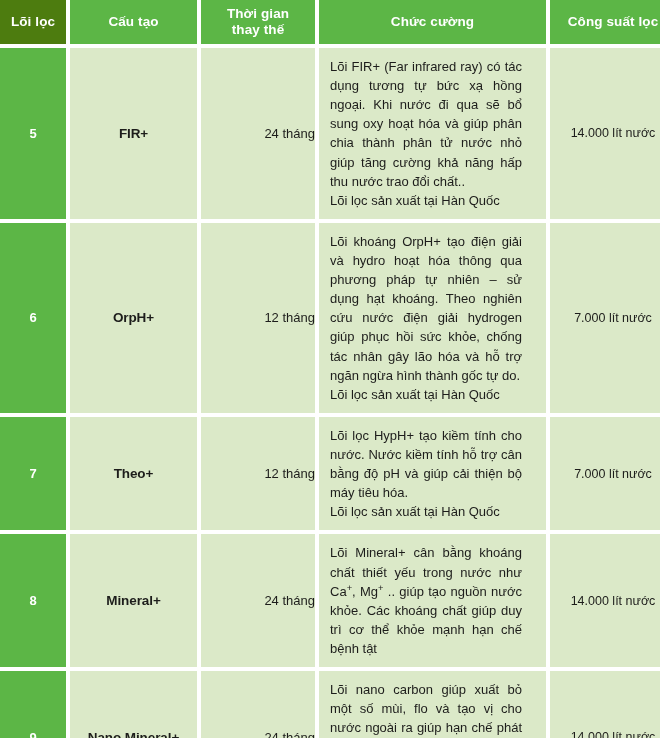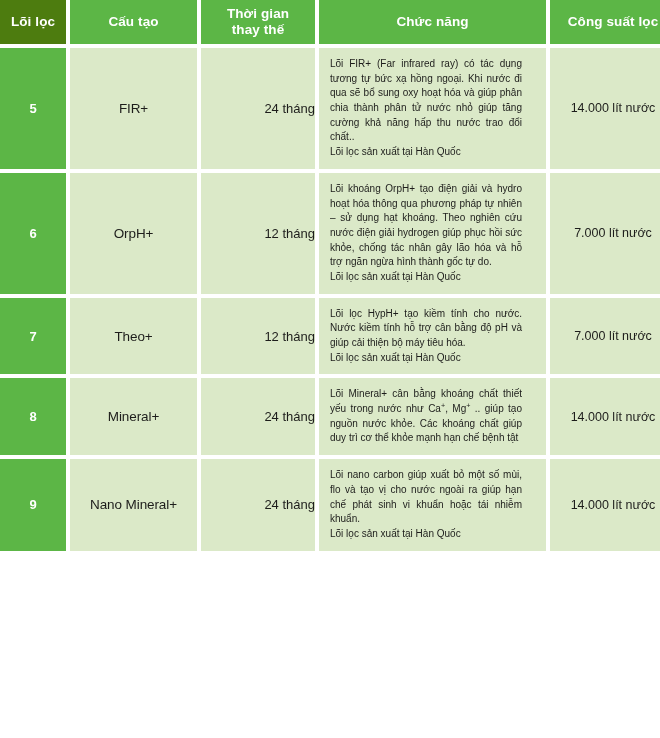--- a/index.html
+++ b/index.html
@@ -46,35 +46,35 @@
     font-size: 13px;
     font-weight: bold;
     text-align: center;
   }
   td.c-pale {
     background: #dbe9c8;
     color: #1d1d1b;
   }
   td.c-name {
     text-align: center;
-    font-weight: normal;
+    font-weight: bold;
     font-size: 13.5px;
     letter-spacing: -0.1px;
     margin-top: 9px;
   }
   td.c-time {
     text-align: right;
     font-size: 13px;
   }
   td.c-capacity {
     text-align: center;
     font-size: 12.5px;
   }
   td.c-function {
-    font-size: 10px;
+    font-size: 13px;
     line-height: 1.47;
     text-align: justify;
     text-justify: inter-word;
     padding: 9px 24px 9px 11px;
     vertical-align: top;
   }
   td.c-function .last-line {
     text-align: left;
   }
   sup {
@@ -102,21 +102,21 @@
     <col class="w-capacity">
   </colgroup>
   <thead>
     <tr>
       <th class="h-index">Lõi lọc</th>
       <th class="h-green">Cấu tạo</th>
       <th class="h-green">
         <span>Thời gian</span><br>
         <span>thay thế</span>
       </th>
-      <th class="h-green">Chức năng</th>
+      <th class="h-green">Chức cường</th>
       <th class="h-green">Công suất lọc</th>
     </tr>
   </thead>
   <tbody>
     <tr>
       <td class="c-index">5</td>
       <td class="c-pale c-name">FIR+</td>
       <td class="c-pale c-time">24 tháng</td>
       <td class="c-pale c-function">
         <span>Lõi FIR+ (Far infrared ray) có tác dụng tương tự bức xạ hồng ngoại. Khi nước đi qua sẽ bổ sung oxy hoạt hóa và giúp phân chia thành phân tử nước nhỏ giúp tăng cường khả năng hấp thu nước trao đổi chất..</span>

